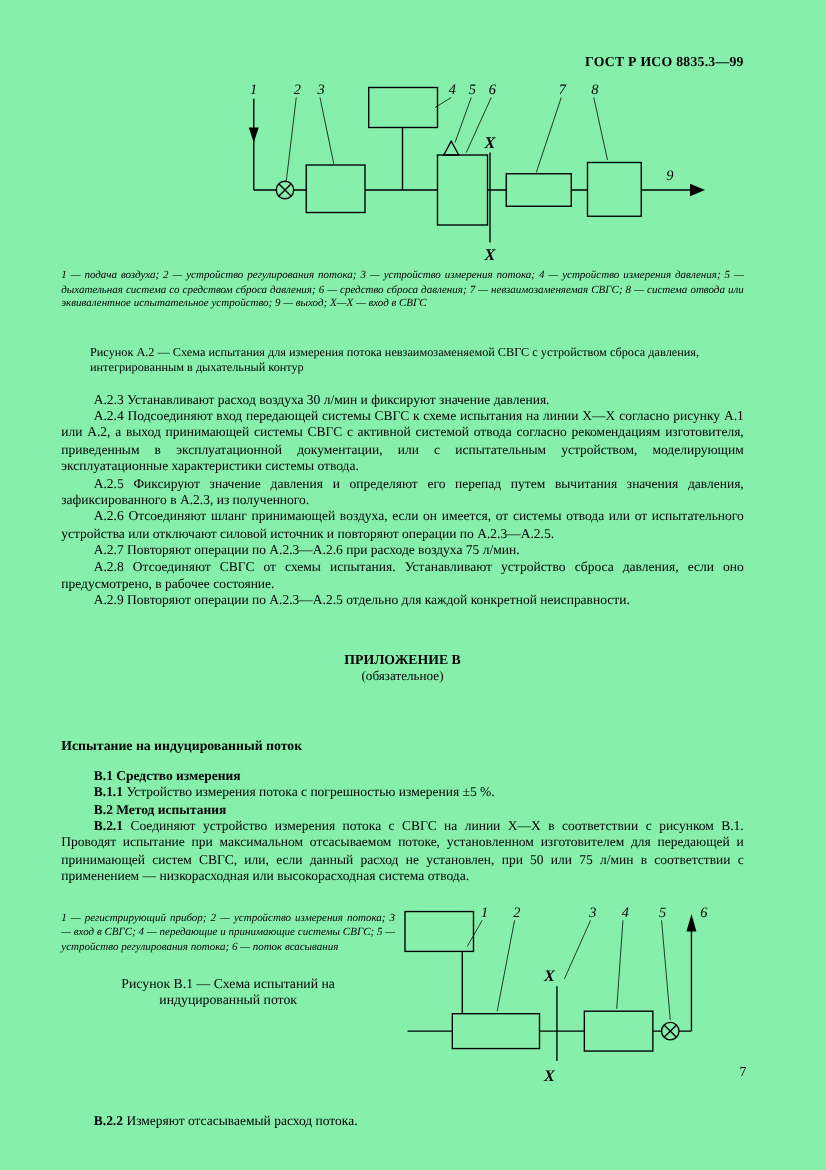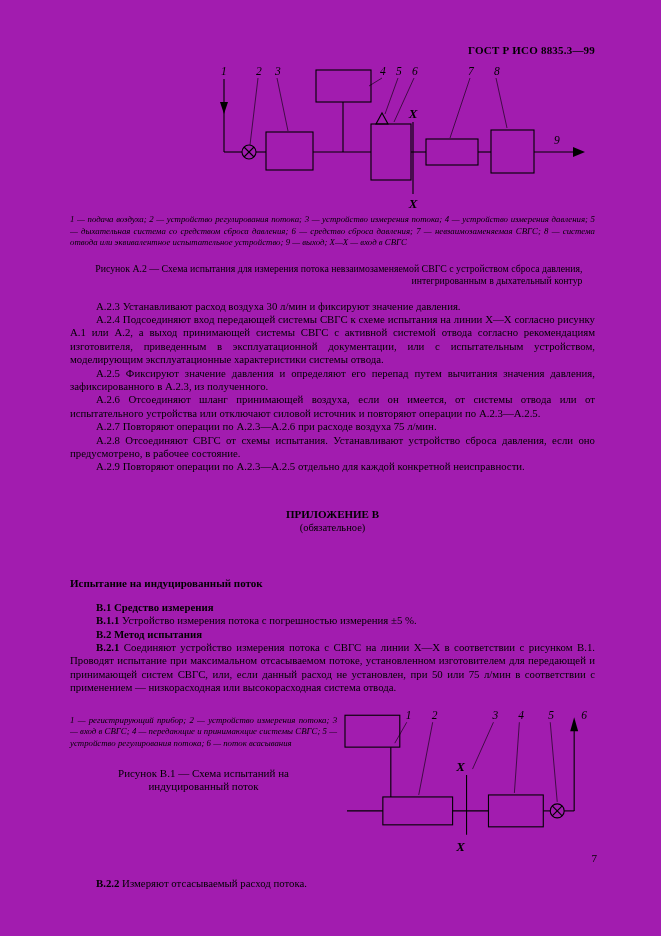--- a/index.html
+++ b/index.html
@@ -1,23 +1,23 @@
 <!DOCTYPE html>
 <html><head>
 <meta charset="utf-8">
 <style>
   * { margin:0; padding:0; box-sizing:border-box; }
   html,body { background:#ffffff; }
   .page {
     position:relative;
     width:661px; height:936px;
-    background:#a21caf;
+    background:#86efac;
     color:#000;
     font-family:"Liberation Serif", serif;
-    padding:44px 66px 0 70px;
+    padding:44px 66px 0 49px;
     overflow:hidden;
   }
   .doc-header { text-align:right; font-weight:bold; font-size:11px; letter-spacing:0.2px; }
 
   .diagram { display:block; }
   .diagram line, .diagram rect, .diagram circle, .diagram polygon {
     stroke:#000; stroke-width:1.1; fill:none;
   }
   .diagram line.leader { stroke-width:0.6; }
   .diagram polygon.filled { fill:#000; stroke:none; }
@@ -28,22 +28,22 @@
   }
   .diagram text.xmark { font-size:13px; font-weight:bold; }
 
   .fig-a2-svg { margin:6px 0 0 66px; }
 
   .legend {
     font-size:8.8px; font-style:italic; line-height:11.5px;
     text-align:justify; margin-top:2px;
   }
   .caption {
-    text-align:right; font-size:9.8px; line-height:12.5px;
-    width:500px; margin:14px auto 0;
+    text-align:left; font-size:9.8px; line-height:12.5px;
+    width:500px; margin:28px auto 0;
   }
 
   .body-block { margin-top:12px; }
   .body-p {
     font-size:10.8px; line-height:13.4px;
     text-align:justify; text-indent:26px;
   }
 
   .appendix-title { text-align:center; font-weight:bold; font-size:11px; margin-top:34px; }
   .appendix-subtitle { text-align:center; font-size:10.5px; margin-top:2px; }

